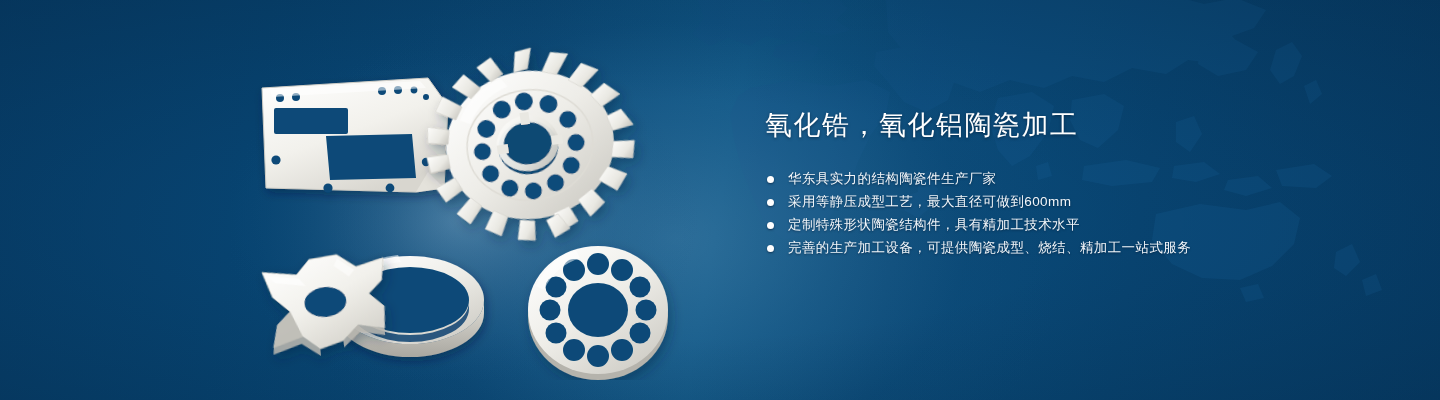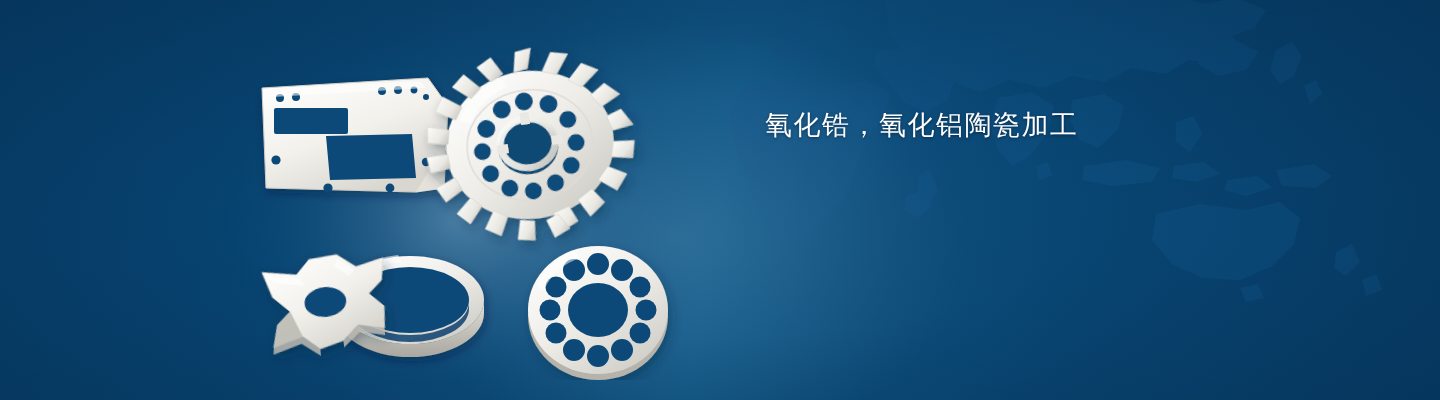--- a/index.html
+++ b/index.html
@@ -339,15 +339,33 @@
         <circle cx="-24" cy="-40" r="11"></circle>
       </g>
 
       <path d="M-62 -24 a70 64 0 0 1 40 -36 l4 8 a62 57 0 0 0 -36 32 z" fill="#ffffff" opacity="0.5"></path>
     </g>
   </svg>
 
   <div class="copy">
     <h1 class="headline">氧化锆，氧化铝陶瓷加工</h1>
 
+    <ul class="bullets">
+      <li class="bullet-row">
+        <span class="bullet-dot"></span>
+        <span class="bullet-text">华东具实力的结构陶瓷件生产厂家</span>
+      </li>
+      <li class="bullet-row">
+        <span class="bullet-dot"></span>
+        <span class="bullet-text">采用等静压成型工艺，最大直径可做到600mm</span>
+      </li>
+      <li class="bullet-row">
+        <span class="bullet-dot"></span>
+        <span class="bullet-text">定制特殊形状陶瓷结构件，具有精加工技术水平</span>
+      </li>
+      <li class="bullet-row">
+        <span class="bullet-dot"></span>
+        <span class="bullet-text">完善的生产加工设备，可提供陶瓷成型、烧结、精加工一站式服务</span>
+      </li>
+    </ul>
   </div>
 
 </div>
 
 </body></html>

